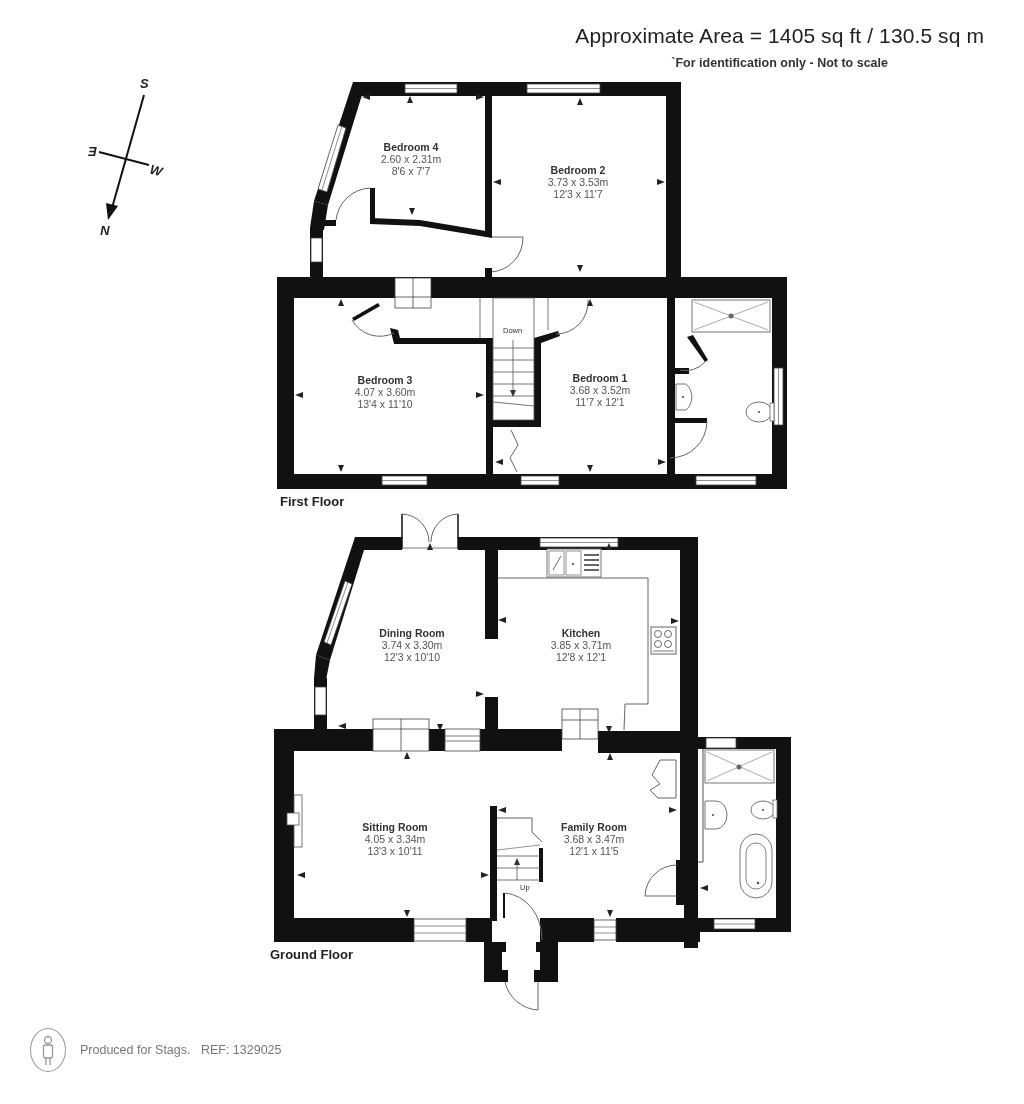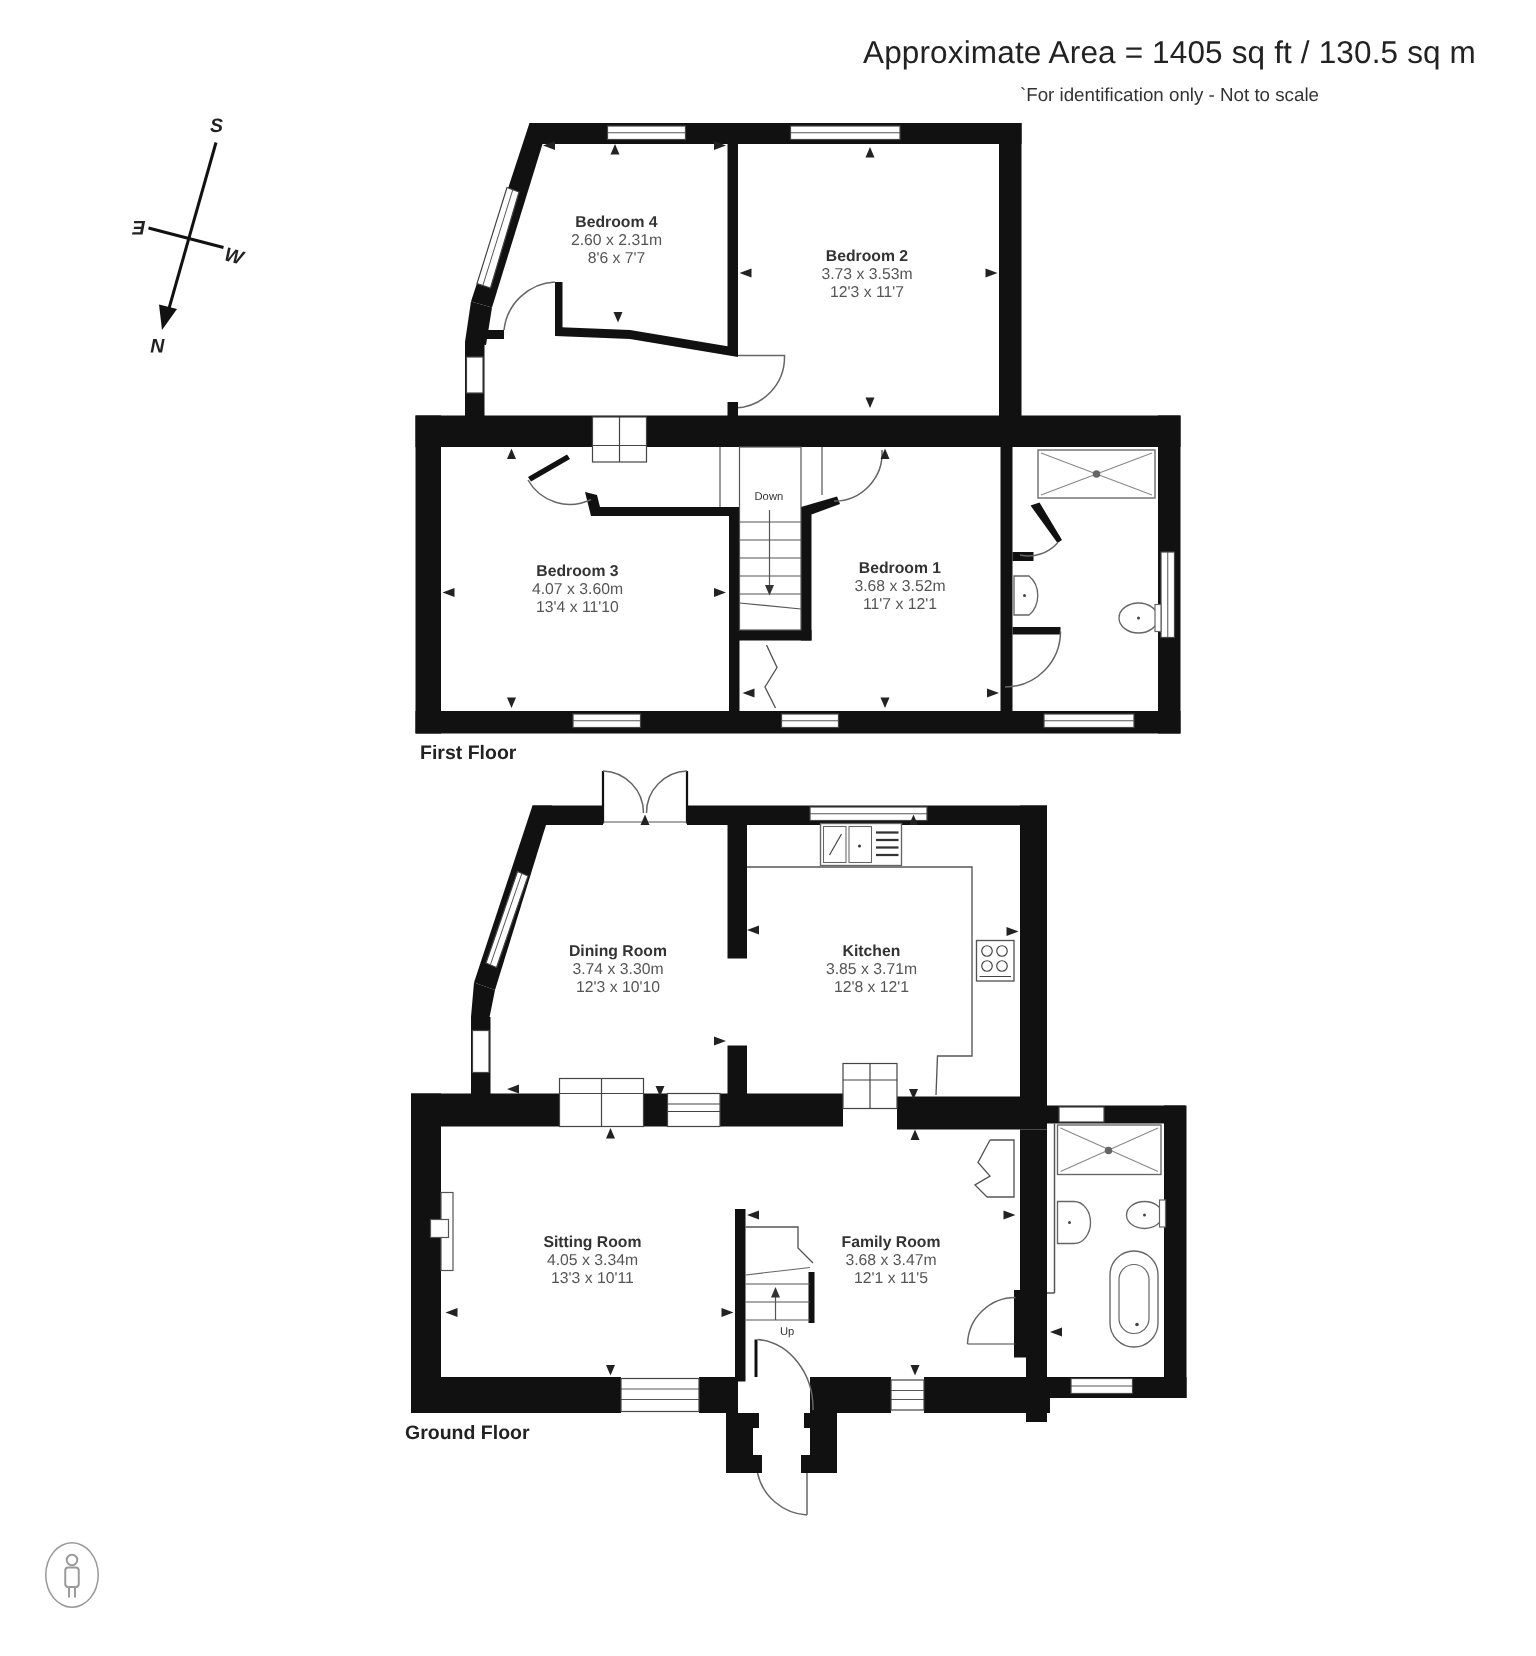--- a/index.html
+++ b/index.html
@@ -1,19 +1,19 @@
 <!DOCTYPE html>
 <html><head>
 <meta charset="utf-8">
 <style>
   html, body { margin: 0; padding: 0; background: #ffffff; }
   body { width: 1024px; height: 1104px; position: relative; overflow: hidden; font-family: "Liberation Sans", sans-serif; color: #222; }
   .header-area { position: absolute; right: 40px; top: 24px; text-align: center; }
   .area-title { font-size: 21px; color: #222; letter-spacing: 0.1px; }
-  .area-note { font-size: 12.5px; color: #333; margin-top: 8px; }
+  .area-note { font-size: 12.5px; color: #333; margin-top: 8px; font-weight: bold; }
   .plan-svg { position: absolute; left: 0; top: 0; }
   .room-name { font-family: "Liberation Sans", sans-serif; font-weight: bold; font-size: 10.5px; fill: #333; }
   .room-dim { font-family: "Liberation Sans", sans-serif; font-size: 10.5px; fill: #555; }
   .floor-label { font-family: "Liberation Sans", sans-serif; font-weight: bold; font-size: 13px; fill: #222; }
   .small-label { font-family: "Liberation Sans", sans-serif; font-size: 7.5px; fill: #333; }
   .compass-label { font-family: "Liberation Sans", sans-serif; font-weight: bold; font-size: 13px; fill: #222; font-style: italic; }
   .wall { fill: #111; }
   .win { fill: #fff; stroke: #444; stroke-width: 0.8; }
   .thin { fill: none; stroke: #555; stroke-width: 0.9; }
   .door-arc { fill: none; stroke: #666; stroke-width: 1; }
@@ -388,14 +388,15 @@
 <div class="footer">
   <div class="footer-icon">
     <svg width="34" height="42" viewBox="0 0 34 42">
       <circle cx="17" cy="11" r="3.5" fill="none" stroke="#999" stroke-width="1.3"></circle>
       <rect x="12.5" y="16" width="9" height="13" rx="2" fill="none" stroke="#999" stroke-width="1.3"></rect>
       <line x1="15" y1="29" x2="15" y2="36" stroke="#999" stroke-width="1.3"></line>
       <line x1="19" y1="29" x2="19" y2="36" stroke="#999" stroke-width="1.3"></line>
     </svg>
   </div>
   <div class="footer-text">
+    <div><span>Produced for Stags.</span><span>   </span><span>REF: 1329025</span></div>
   </div>
 </div>
 
 </body></html>

